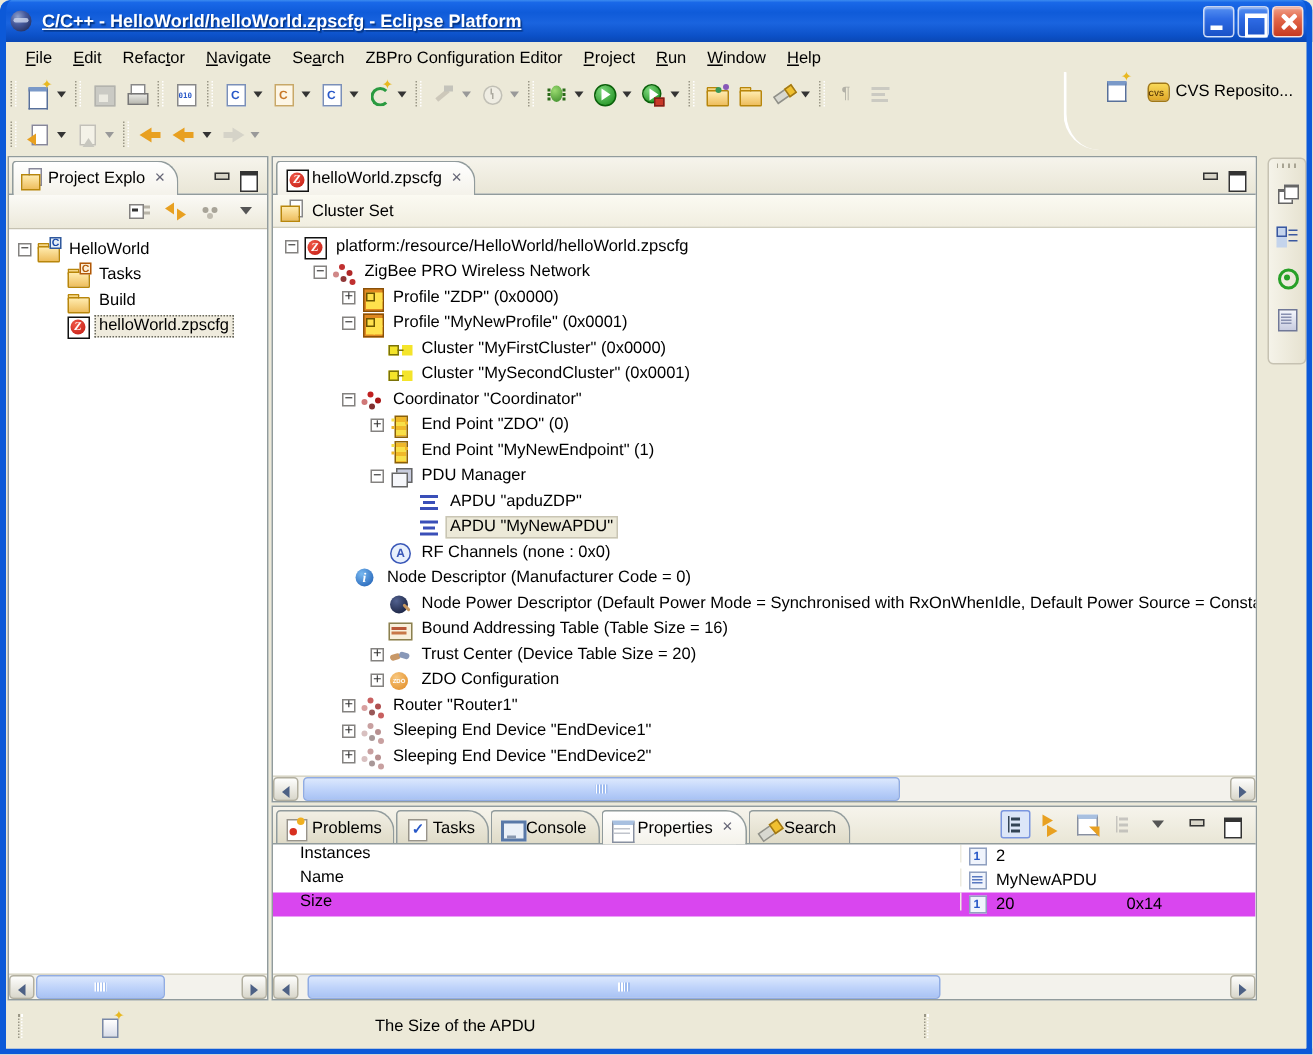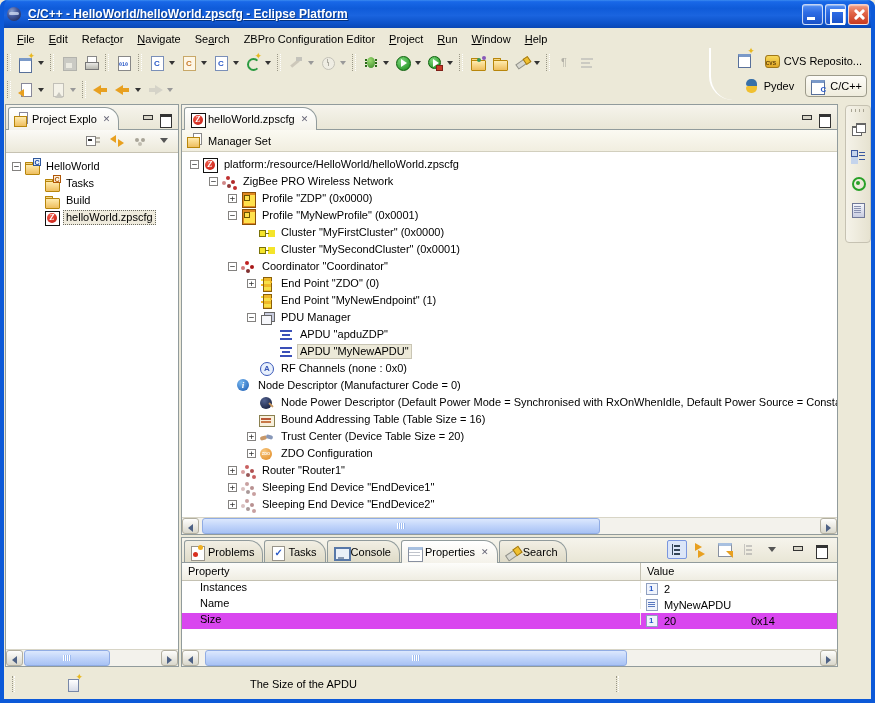--- a/index.html
+++ b/index.html
@@ -382,30 +382,20 @@
 
 <div class="persp">
   <div class="persp-curve"></div>
   <div class="persp-row">
     <span class="i i-new-perspective-icon"></span>
   <span class="persp-item">
         <span class="i i-cvs-icon"></span>
         <span>CVS Reposito...</span>
       </span>
     </div>
-  <div class="persp-row">
-      <span class="persp-item">
-        <span class="i i-pydev-icon"></span>
-        <span>Pydev</span>
-      </span>
-      <span class="persp-item active">
-        <span class="i i-cpp-perspective-icon"></span>
-        <span>C/C++</span>
-      </span>
-    </div>
 </div>
 
 <div class="panel" style="left:5px; top:104px; width:174px; height:563px;">
   <div class="tabrow">
     <div class="tab active">
       <span class="i i14 i-project-explorer-icon"></span>
       <span>Project Explo</span>
       <span class="tab-close">✕</span>
     </div>
     <div class="chrome-btns">
@@ -469,21 +459,21 @@
       <span>helloWorld.zpscfg</span>
       <span class="tab-close">✕</span>
     </div>
     <div class="chrome-btns">
       <span class="cb cb-min"></span>
       <span class="cb cb-max"></span>
     </div>
   </div>
   <div class="res-header">
     <span class="i i-resource-set-icon"></span>
-    <span>Manager Set</span>
+    <span>Cluster Set</span>
   </div>
   <div class="tree-area" style="padding-top:4px;">
       <div class="trow" style="padding-left: 8px;">
         <span class="exp">−</span>
         <span class="i i-zpscfg-icon"></span>
         <span class="tlabel">platform:/resource/HelloWorld/helloWorld.zpscfg</span>
       </div>
       <div class="trow" style="padding-left: 27px;">
         <span class="exp">−</span>
         <span class="i i-zigbee-network-icon mol"></span>
@@ -643,24 +633,20 @@
         </span>
         <span class="bp-btn">
           <span class="cb cb-min"></span>
         </span>
         <span class="bp-btn">
           <span class="cb cb-max"></span>
         </span>
       </div>
     </div>
   <div class="prop-table">
-    <div class="ph-row">
-      <span class="ph-cell c1">Property</span>
-      <span class="ph-cell">Value</span>
-    </div>
     <div id="prop-rows" style="flex:1;">
         <div class="prow">
           <span class="pc1">Instances</span>
           <span class="pc2">
             <span class="i i-integer-property-icon"></span>
             <span>2</span>
           </span>
         </div>
         <div class="prow">
           <span class="pc1">Name</span>

